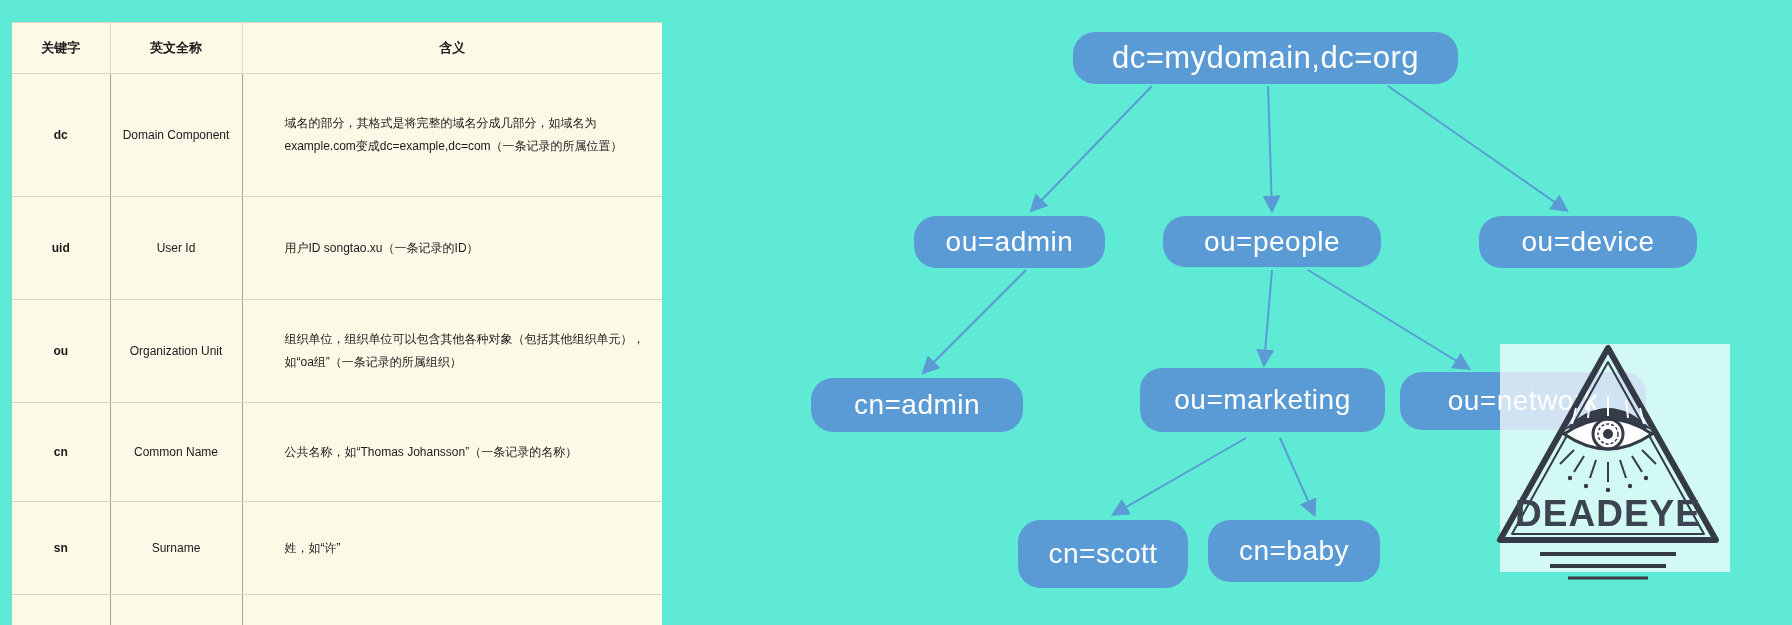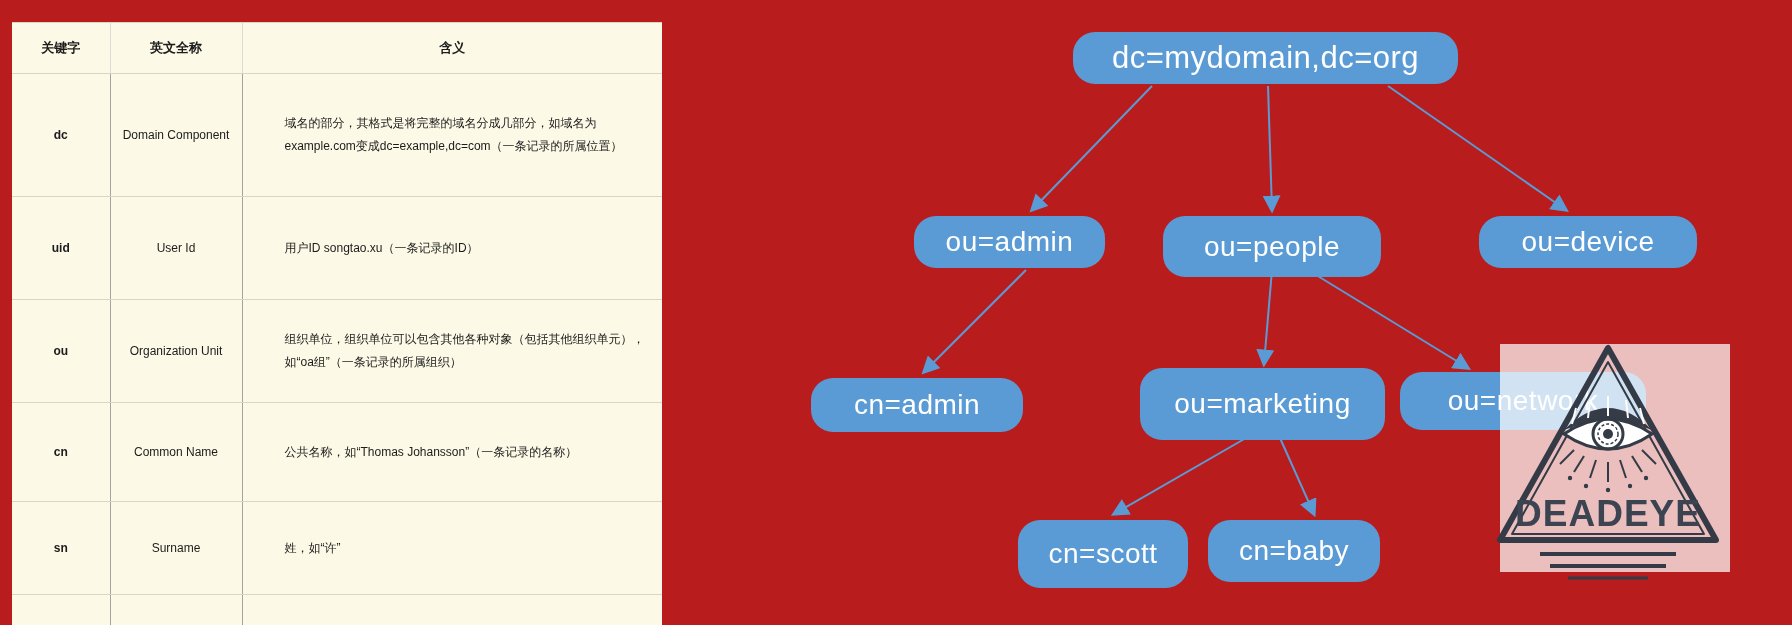--- a/index.html
+++ b/index.html
@@ -1,17 +1,17 @@
 <!DOCTYPE html>
 <html><head>
 <meta charset="utf-8">
 <style>
   html,body{margin:0;padding:0;background:#ffffff;}
   body{font-family:"Liberation Sans","DejaVu Sans",sans-serif;}
-  .canvas{position:relative;width:1792px;height:625px;background:#b91c1c;overflow:hidden;}
+  .canvas{position:relative;width:1792px;height:625px;background:#5eead4;overflow:hidden;}
 
   
   .ldap-table{position:absolute;left:12px;top:22px;width:650px;border-collapse:collapse;
     background:#fcf9e6;table-layout:fixed;border-top:1px solid #d8d5c6;}
   .ldap-table col.c1{width:98px;}
   .ldap-table col.c2{width:132px;}
   .ldap-table th,.ldap-table td{border-bottom:1px solid #d8d5c6;vertical-align:middle;
     color:#1c1c1c;}
   .ldap-table th{font-size:13px;font-weight:bold;text-align:center;height:48px;
     border-right:1px solid #dcdcd2;}
@@ -106,24 +106,24 @@
       <line x1="1026" y1="270" x2="924" y2="372" marker-end="url(#arrow)"></line>
       <line x1="1272" y1="270" x2="1264" y2="364" marker-end="url(#arrow)"></line>
       <line x1="1308" y1="270" x2="1468" y2="368" marker-end="url(#arrow)"></line>
       <line x1="1246" y1="438" x2="1114" y2="514" marker-end="url(#arrow)"></line>
       <line x1="1280" y1="438" x2="1314" y2="514" marker-end="url(#arrow)"></line>
     </g>
   </svg>
 
   <div class="tree-node root" style="left:1073px;top:32px;width:385px;height:52px;">dc=mydomain,dc=org</div>
   <div class="tree-node" style="left:914px;top:216px;width:191px;height:52px;">ou=admin</div>
-  <div class="tree-node" style="left:1163px;top:216px;width:218px;height:61px;">ou=people</div>
+  <div class="tree-node" style="left:1163px;top:216px;width:218px;height:51px;">ou=people</div>
   <div class="tree-node" style="left:1479px;top:216px;width:218px;height:52px;">ou=device</div>
   <div class="tree-node" style="left:811px;top:378px;width:212px;height:54px;">cn=admin</div>
-  <div class="tree-node" style="left:1140px;top:368px;width:245px;height:72px;">ou=marketing</div>
+  <div class="tree-node" style="left:1140px;top:368px;width:245px;height:64px;">ou=marketing</div>
   <div class="tree-node" style="left:1400px;top:372px;width:246px;height:58px;">ou=network</div>
   <div class="tree-node" style="left:1018px;top:520px;width:170px;height:68px;">cn=scott</div>
   <div class="tree-node" style="left:1208px;top:520px;width:172px;height:62px;">cn=baby</div>
 
   <div class="wm-backdrop"></div>
   <svg class="wm-logo" width="240" height="268" viewBox="0 0 240 268">
 
     <path d="M120,10 L12,202 L228,202 Z" fill="none" stroke="#343b46" stroke-width="6" stroke-linejoin="round"></path>
     <path d="M120,24 L24,196 L216,196 Z" fill="none" stroke="#343b46" stroke-width="2" stroke-linejoin="round"></path>
 

